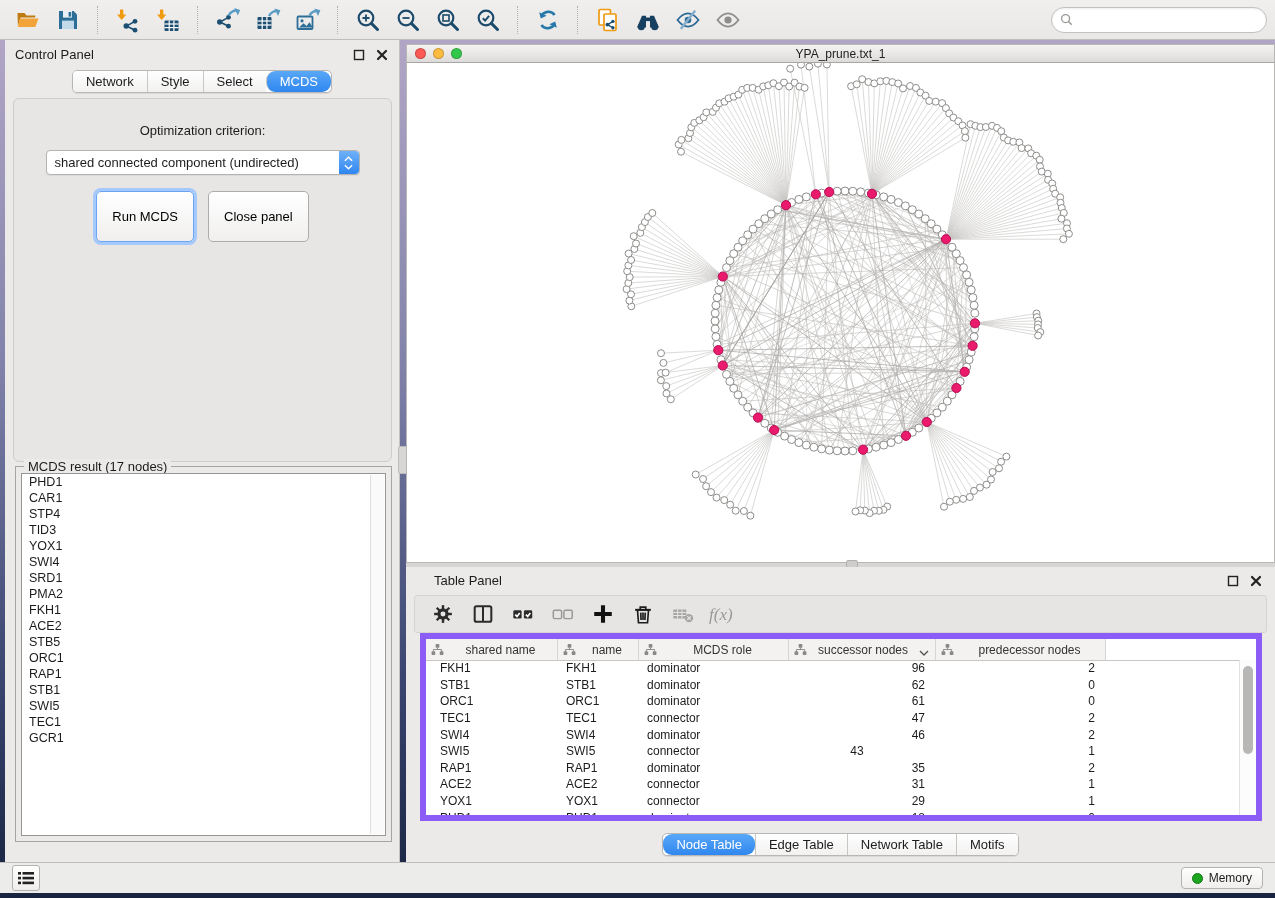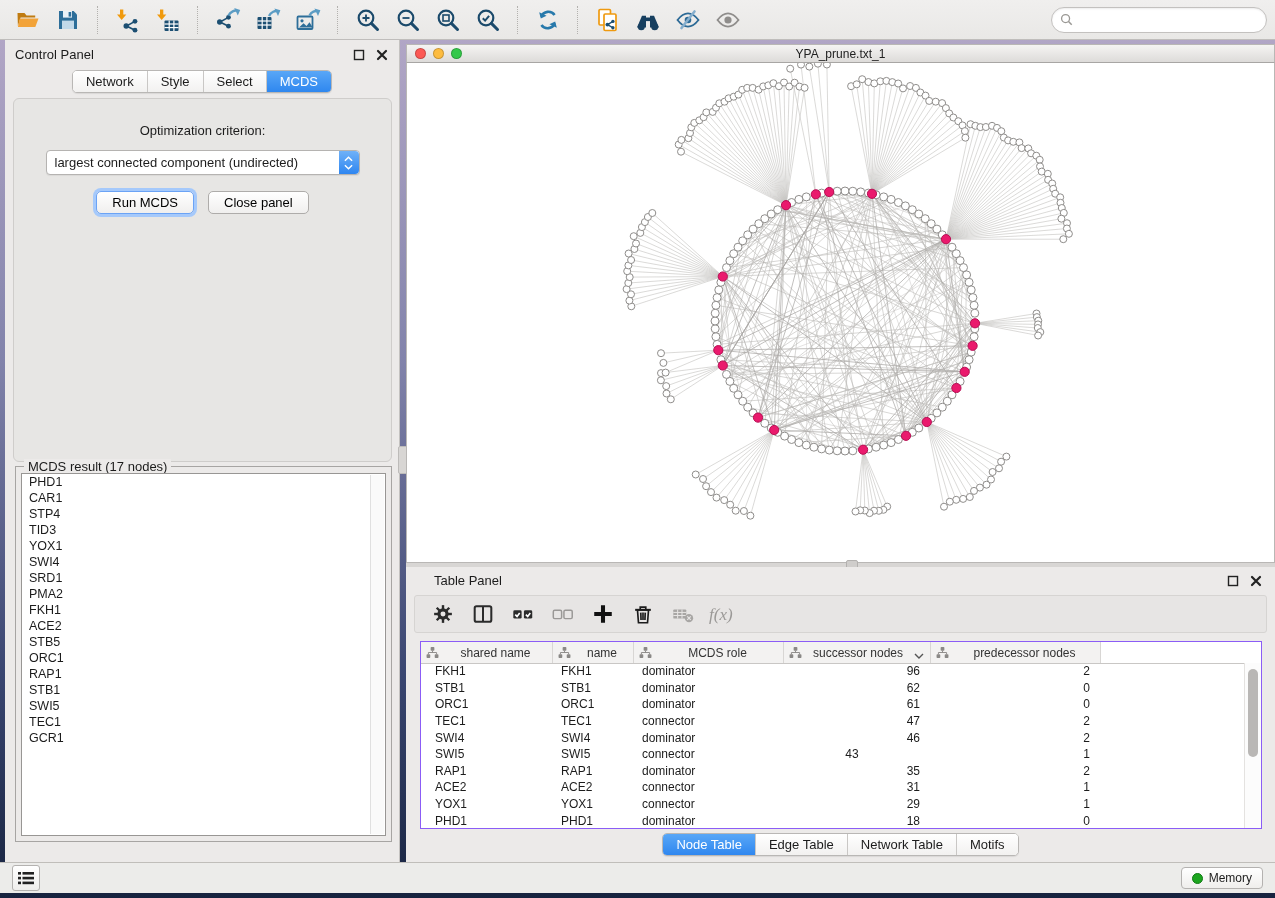--- a/index.html
+++ b/index.html
@@ -20,32 +20,32 @@
   
   #control-panel{left:5px;top:40px;width:395px;height:822px;background:#eceae9;border-right:1px solid #c4c2c0;box-sizing:border-box;}
   .panel-head{display:flex;align-items:flex-start;padding:7px 10px 4px 10px;font-size:13px;}
   .panel-head .title{flex:1;}
   .win-mini{width:15px;height:15px;margin-left:8px;display:flex;align-items:center;justify-content:center;cursor:pointer;}
   .win-mini svg{width:12px;height:12px;}
   .seg-bar{display:flex;justify-content:center;margin-top:4px;}
   .seg{display:flex;border:1px solid #b9b7b5;border-radius:5px;overflow:hidden;background:#fff;box-shadow:0 1px 1px rgba(0,0,0,.08);}
   .seg-item{padding:3px 13px;font-size:13px;background:linear-gradient(#fff,#f2f1f0);border-left:1px solid #c9c7c5;cursor:pointer;white-space:nowrap;}
   .seg-item:first-child{border-left:none;}
-  .seg-item.active{background:linear-gradient(#59a7f7,#2f87ef);color:#fff;}
+  .seg-item.active{background:linear-gradient(#59a7f7,#2f87ef);color:#fff;border-radius:9px;}
   #mcds-card{left:8px;top:58px;width:377px;height:362px;background:#e7e6e4;border:1px solid #cfcdcb;border-radius:6px;}
   #opt-label{text-align:center;margin-top:24px;font-size:13px;}
   #criterion-row{display:flex;justify-content:center;margin-top:12px;}
   #criterion-select{width:312px;height:23px;background:#fff;border:1px solid #b5b3b1;border-radius:4px;
                     display:flex;align-items:center;font-size:13px;cursor:pointer;box-shadow:0 1px 1px rgba(0,0,0,.06);}
   #criterion-select .val{flex:1;padding:0 8px;white-space:nowrap;overflow:hidden;}
   #criterion-select .cap{width:20px;height:23px;border-radius:0 4px 4px 0;background:linear-gradient(#6fb1f8,#2f86f0);
                          display:flex;flex-direction:column;align-items:center;justify-content:center;gap:2px;}
   .cap svg{width:9px;height:6px;}
   #btn-row{display:flex;justify-content:center;gap:14px;margin-top:16px;}
-  .pbtn{font-size:13px;font-family:"Liberation Sans",sans-serif;padding:3px 15px;border:1px solid #aeacaa;border-radius:5px;
+  .pbtn{font-size:13px;font-family:"Liberation Sans",sans-serif;padding:17px 15px;border:1px solid #aeacaa;border-radius:5px;
         background:linear-gradient(#ffffff,#f0efee);cursor:pointer;}
   .pbtn.focused{box-shadow:0 0 0 3px #a5c9fb;border-color:#6ba3f5;}
   #result-box{left:10px;top:426px;width:375px;height:374px;border:1px solid #a7a5a3;}
   #result-legend{position:absolute;top:-8px;left:8px;background:#eceae9;padding:0 4px;font-size:13px;}
   #result-list{position:absolute;inset:6px 5px 5px 5px;background:#fff;border:1px solid #989694;overflow:hidden;}
   #result-scroll{position:absolute;top:1px;bottom:1px;right:1px;width:13px;background:#fafafa;border-left:1px solid #e0e0e0;}
   .result-item{font-size:12.5px;line-height:16px;padding:0 7px;cursor:default;}
   
   #net-window{left:406px;top:44px;width:869px;height:519px;background:#e9e7e6;border-radius:25px;}
   #net-titlebar{position:absolute;left:0;top:0;right:0;height:19px;background:linear-gradient(#f5f4f3,#dddbd9);
@@ -61,21 +61,21 @@
   #h-grip{position:absolute;left:440px;top:-3px;width:10px;height:9px;background:#cfcdcb;border:1px solid #b3b1af;border-radius:2px;}
   #v-grip{left:398px;top:446px;width:8px;height:26px;background:#d8d6d4;border:1px solid #bdbbb9;border-radius:2px;}
   
   #table-panel{left:406px;top:567px;width:869px;height:295px;background:#eceae9;box-sizing:border-box;}
   #tp-toolbar{position:absolute;left:8px;right:8px;top:28px;height:38px;background:#e7e5e4;border:1px solid #d6d4d2;
               border-radius:3px;display:flex;align-items:center;padding:0 10px;box-sizing:border-box;gap:4px;}
   .tp-btn{width:36px;height:32px;display:flex;align-items:center;justify-content:center;cursor:pointer;}
   .tp-btn svg{width:24px;height:24px;}
   .tp-btn.wide svg{width:34px;height:26px;}
   .tp-btn.disabled{cursor:default;}
-  #ntable{position:absolute;left:14px;right:13px;top:74px;height:188px;background:#fff;border:1px solid #8b5cf6;box-sizing:border-box;}
+  #ntable{position:absolute;left:14px;right:13px;top:66px;height:188px;background:#fff;border:6px solid #8b5cf6;box-sizing:border-box;}
   #thead{display:flex;height:21px;border-bottom:1px solid #c9c7c5;background:#f3f2f1;}
   .th{display:flex;align-items:center;border-right:1px solid #d8d6d4;box-sizing:border-box;font-size:12px;color:#333;cursor:pointer;}
   .th .icon{margin-left:5px;width:13px;height:13px;flex:none;}
   .th .lbl{flex:1;text-align:center;white-space:nowrap;overflow:hidden;}
   .th .chev{width:10px;height:8px;margin-right:6px;flex:none;}
   .th.filler{background:#fff;border-right:none;cursor:default;}
   #tbody{position:absolute;left:0;right:16px;top:21px;bottom:0;overflow:hidden;}
   .tr{display:flex;height:16.6px;align-items:center;cursor:default;}
   .td{font-size:12px;white-space:nowrap;overflow:hidden;box-sizing:border-box;}
   #tscroll{position:absolute;right:0;top:21px;bottom:0;width:16px;background:#fcfcfc;border-left:1px solid #e4e2e0;}
@@ -285,21 +285,21 @@
         <div class="seg-item">Style</div>
         <div class="seg-item">Select</div>
         <div class="seg-item active">MCDS</div>
       </div>
     </div>
 
   <div id="mcds-card" class="abs">
     <div id="opt-label">Optimization criterion:</div>
     <div id="criterion-row">
       <div id="criterion-select">
-        <span class="val">largest connected component (undirected)</span>
+        <span class="val">shared connected component (undirected)</span>
         <span class="cap">
           <svg viewBox="0 0 10 6">
               <path d="M1 5l4-4 4 4" fill="none" stroke="#fff" stroke-width="1.6"></path>
             </svg>
           <svg viewBox="0 0 10 6">
               <path d="M1 1l4 4 4-4" fill="none" stroke="#fff" stroke-width="1.6"></path>
             </svg>
         </span>
       </div>
     </div>

